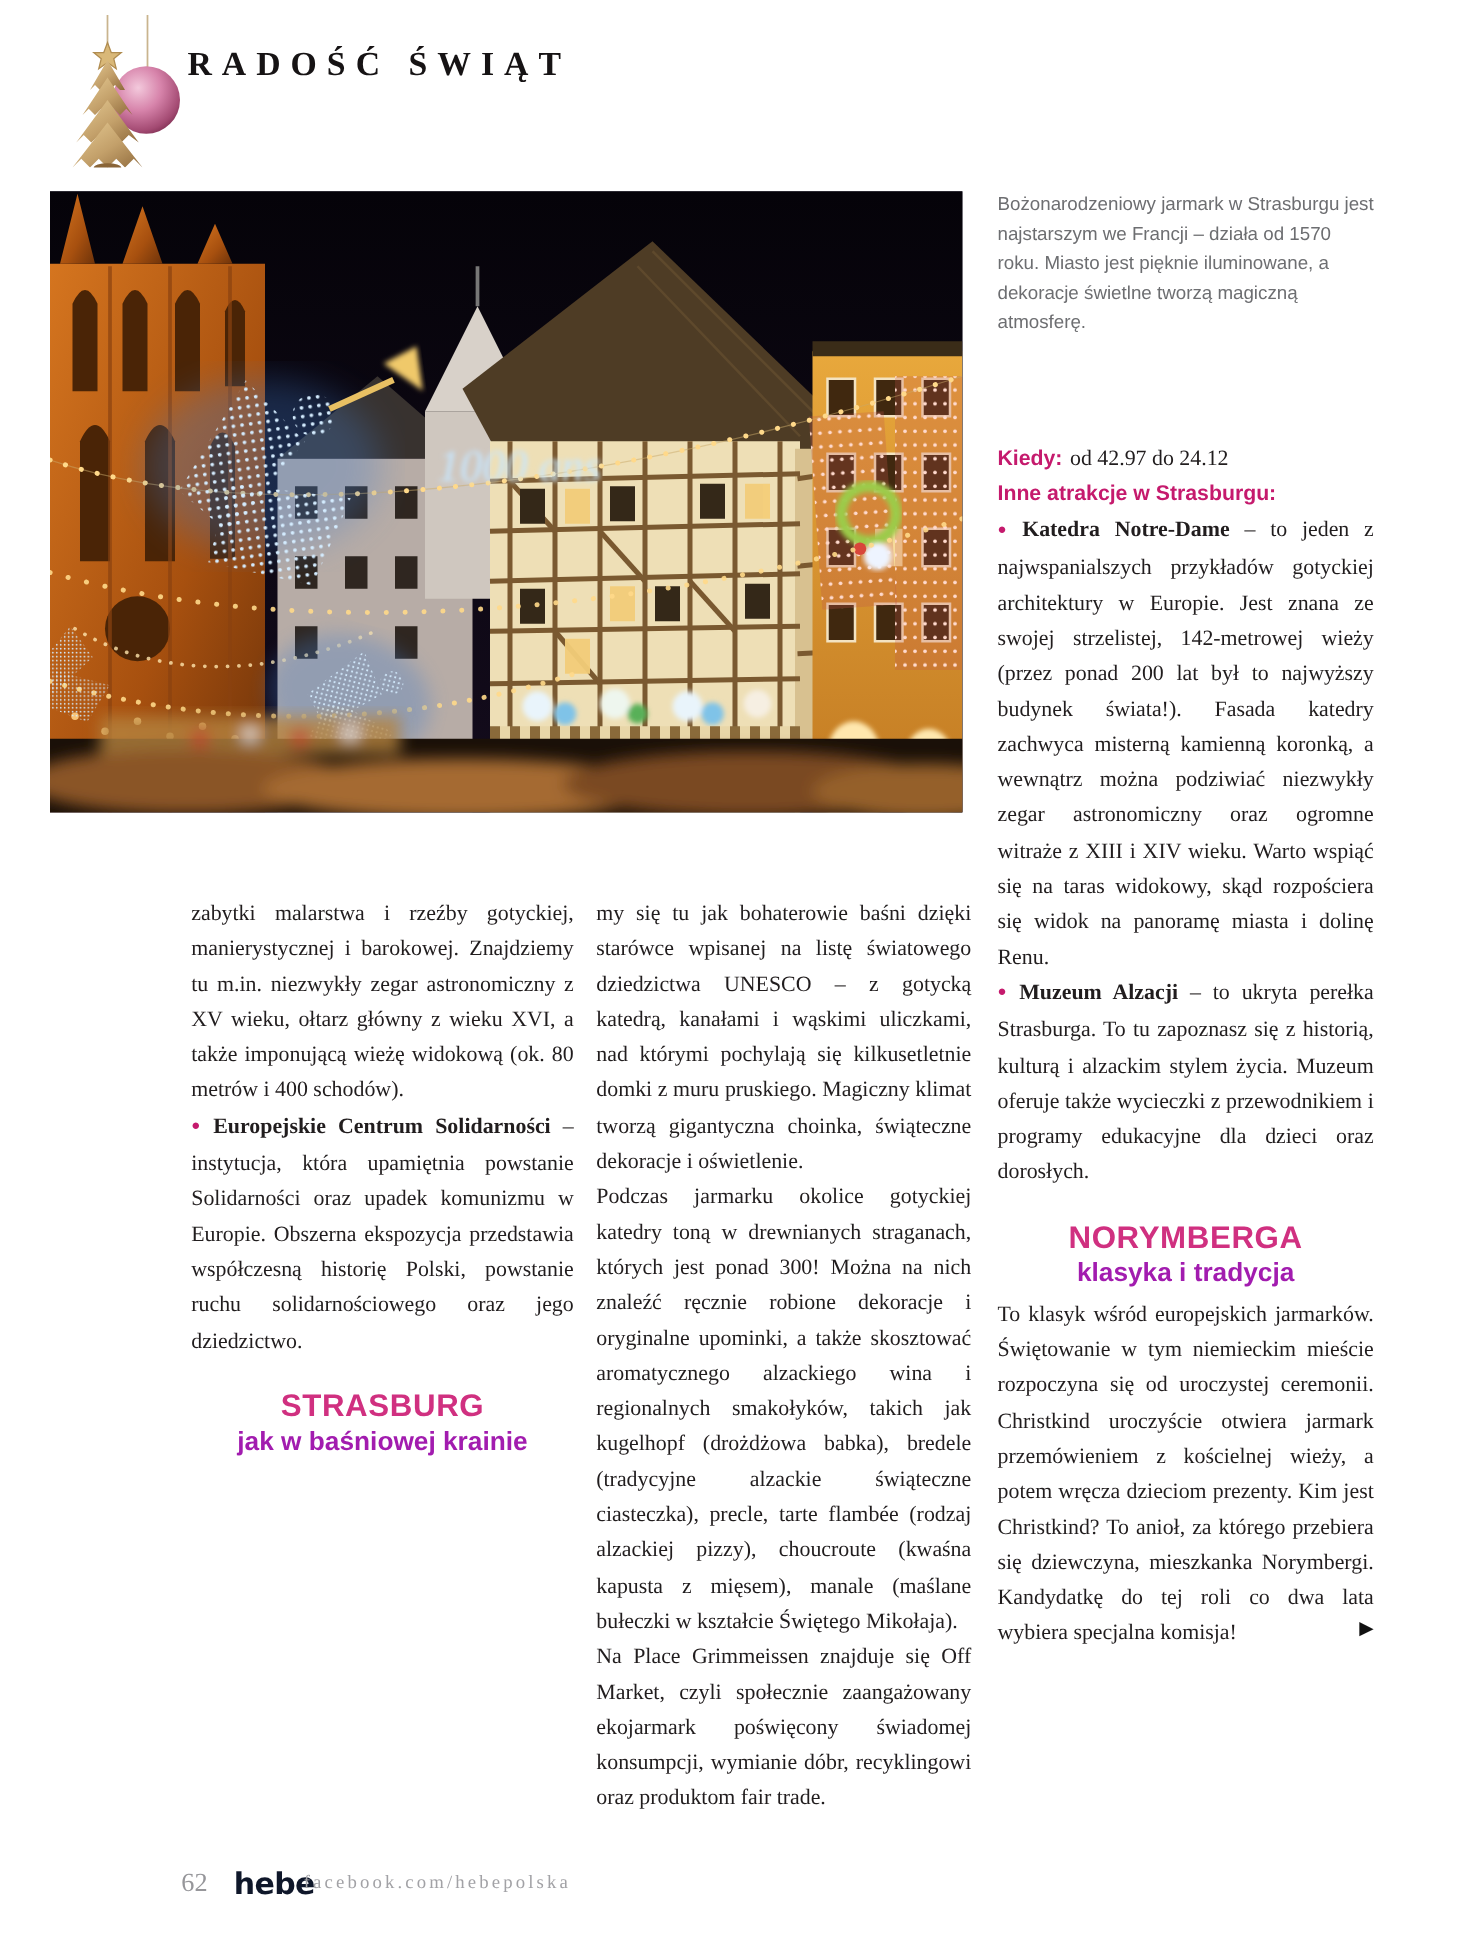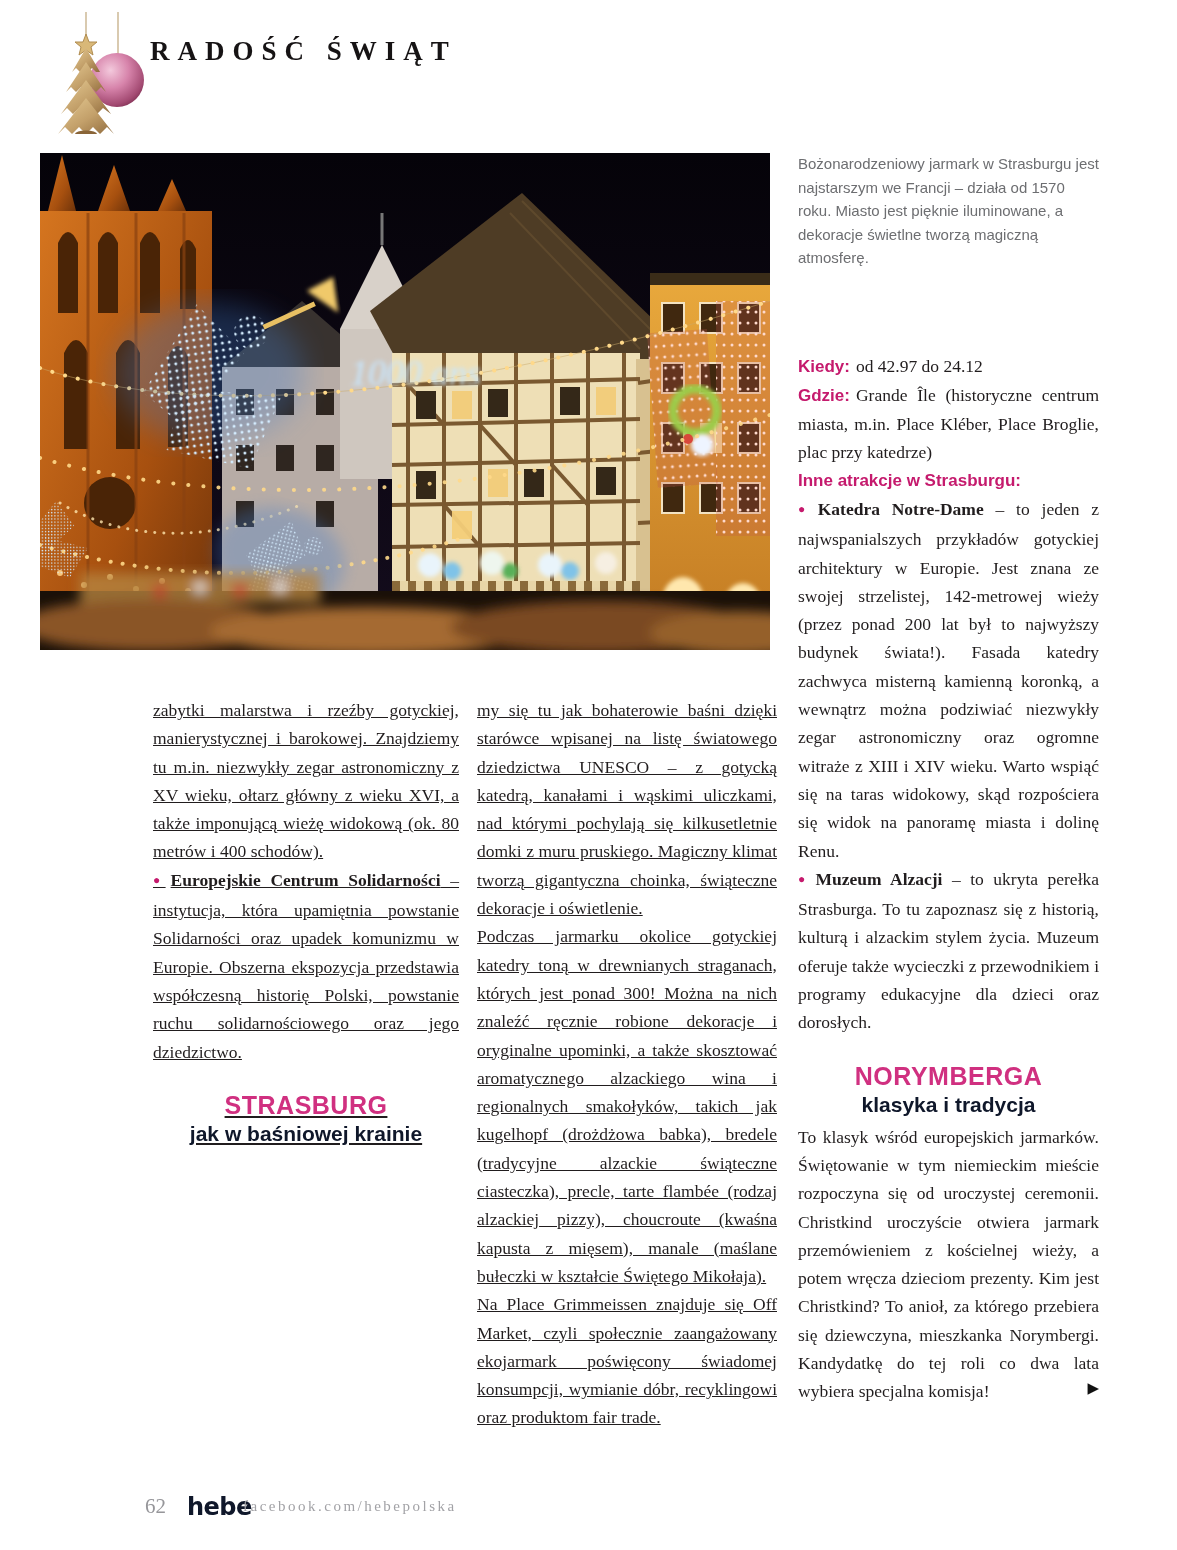--- a/index.html
+++ b/index.html
@@ -10,40 +10,40 @@
   #kicker{position:absolute;left:110px;top:36px;font-family:"Liberation Serif",serif;
           font-weight:bold;font-size:27px;letter-spacing:8px;color:#161314;}
   #subkicker{position:absolute;left:110px;top:80px;font-family:"Liberation Serif",serif;
           font-weight:bold;font-size:20px;letter-spacing:5px;color:#cb2373;}
   #ornament{position:absolute;left:6px;top:12px;}
 
   
   #photo{position:absolute;left:0;top:153px;width:730px;height:497px;overflow:hidden;background:#0a0714;}
 
   
-  .col{position:absolute;top:696px;text-decoration:underline;}
+  .col{position:absolute;top:716px;}
   #col1{left:113px;width:306px;}
   #col2{left:437px;width:300px;}
   #sidebar{position:absolute;left:758px;top:152px;width:301px;}
 
   .body-text{font-family:"Liberation Serif",serif;font-size:17.5px;line-height:28.3px;
              color:#211d1e;text-align:justify;margin:0;}
   .body-text b{font-weight:bold;}
   .bullet{color:#c51a6d;font-size:12px;margin-right:5px;position:relative;top:-2px;}
   .pink-label{font-family:"Liberation Sans",sans-serif;font-weight:700;color:#c51a6d;
               font-size:17px;margin-right:6px;}
   .pink-line{font-family:"Liberation Sans",sans-serif;font-weight:700;color:#c51a6d;
              font-size:17px;line-height:28.3px;text-align:left;margin:0;}
 
   .caption{font-family:"Liberation Sans",sans-serif;font-size:15px;line-height:23.5px;
            color:#6d6e71;text-align:left;margin:0 0 82px 0;}
 
   .col-heading{font-family:"Liberation Sans",sans-serif;font-weight:700;color:#d03080;
                font-size:25px;line-height:30px;text-align:center;margin:24px 0 0 0;letter-spacing:.5px;}
-  .col-subheading{font-family:"Liberation Sans",sans-serif;font-weight:700;color:#0f172a;
+  .col-subheading{font-family:"Liberation Sans",sans-serif;font-weight:700;color:#a21caf;
                font-size:21px;line-height:27px;text-align:center;margin:0 0 5px 0;}
 
   #nuremberg-para{position:relative;}
   #continue-marker{position:absolute;right:0;bottom:3px;font-family:"DejaVu Sans",sans-serif;
                    font-size:15px;color:#111;}
 
   
   #footer{position:absolute;left:105px;top:1492px;width:600px;height:30px;}
   #page-number{position:absolute;left:0;top:2px;font-family:"Liberation Serif",serif;
                font-size:21px;color:#96969a;}
@@ -335,21 +335,20 @@
   <div id="col2" class="col">
     <p class="body-text">my się tu jak bohaterowie baśni dzięki starówce wpisanej na listę światowego dziedzictwa UNESCO – z gotycką katedrą, kanałami i wąskimi uliczkami, nad którymi pochylają się kilkusetletnie domki z muru pruskiego. Magiczny klimat tworzą gigantyczna choinka, świąteczne dekoracje i oświetlenie.</p>
     <p class="body-text">Podczas jarmarku okolice gotyckiej katedry toną w drewnianych straganach, których jest ponad 300! Można na nich znaleźć ręcznie robione dekoracje i oryginalne upominki, a także skosztować aromatycznego alzackiego wina i regionalnych smakołyków, takich jak kugelhopf (drożdżowa babka), bredele (tradycyjne alzackie świąteczne ciasteczka), precle, tarte flambée (rodzaj alzackiej pizzy), choucroute (kwaśna kapusta z mięsem), manale (maślane bułeczki w kształcie Świętego Mikołaja).</p>
     <p class="body-text">Na Place Grimmeissen znajduje się Off Market, czyli społecznie zaangażowany ekojarmark poświęcony świadomej konsumpcji, wymianie dóbr, recyklingowi oraz produktom fair trade.</p>
   </div>
 
   <div id="sidebar">
     <p class="caption">Bożonarodzeniowy jarmark w Strasburgu jest najstarszym we Francji – działa od 1570 roku. Miasto jest pięknie iluminowane, a dekoracje świetlne tworzą magiczną atmosferę.</p>
 
     <p class="body-text"><b class="pink-label">Kiedy:</b><span>od 42.97 do 24.12</span></p>
-    <p class="body-text"><b class="pink-label">Gdzie:</b><span>Grande Île (historyczne centrum miasta, m.in. Place Kléber, Place Broglie, plac przy katedrze)</span></p>
     <p class="pink-line">Inne atrakcje w Strasburgu:</p>
 
     <p class="body-text"><span class="bullet">●</span><b>Katedra Notre-Dame</b><span> – to jeden z najwspanialszych przykładów gotyckiej architektury w Europie. Jest znana ze swojej strzelistej, 142-metrowej wieży (przez ponad 200 lat był to najwyższy budynek świata!). Fasada katedry zachwyca misterną kamienną koronką, a wewnątrz można podziwiać niezwykły zegar astronomiczny oraz ogromne witraże z XIII i XIV wieku. Warto wspiąć się na taras widokowy, skąd rozpościera się widok na panoramę miasta i dolinę Renu.</span></p>
     <p class="body-text"><span class="bullet">●</span><b>Muzeum Alzacji</b><span> – to ukryta perełka Strasburga. To tu zapoznasz się z historią, kulturą i alzackim stylem życia. Muzeum oferuje także wycieczki z przewodnikiem i programy edukacyjne dla dzieci oraz dorosłych.</span></p>
 
     <h3 class="col-heading">NORYMBERGA</h3>
     <h4 class="col-subheading">klasyka i tradycja</h4>
     <p class="body-text" id="nuremberg-para"><span>To klasyk wśród europejskich jarmarków. Świętowanie w tym niemieckim mieście rozpoczyna się od uroczystej ceremonii. Christkind uroczyście otwiera jarmark przemówieniem z kościelnej wieży, a potem wręcza dzieciom prezenty. Kim jest Christkind? To anioł, za którego przebiera się dziewczyna, mieszkanka Norymbergi. Kandydatkę do tej roli co dwa lata wybiera specjalna komisja!</span><span id="continue-marker">▶</span></p>
   </div>
 

